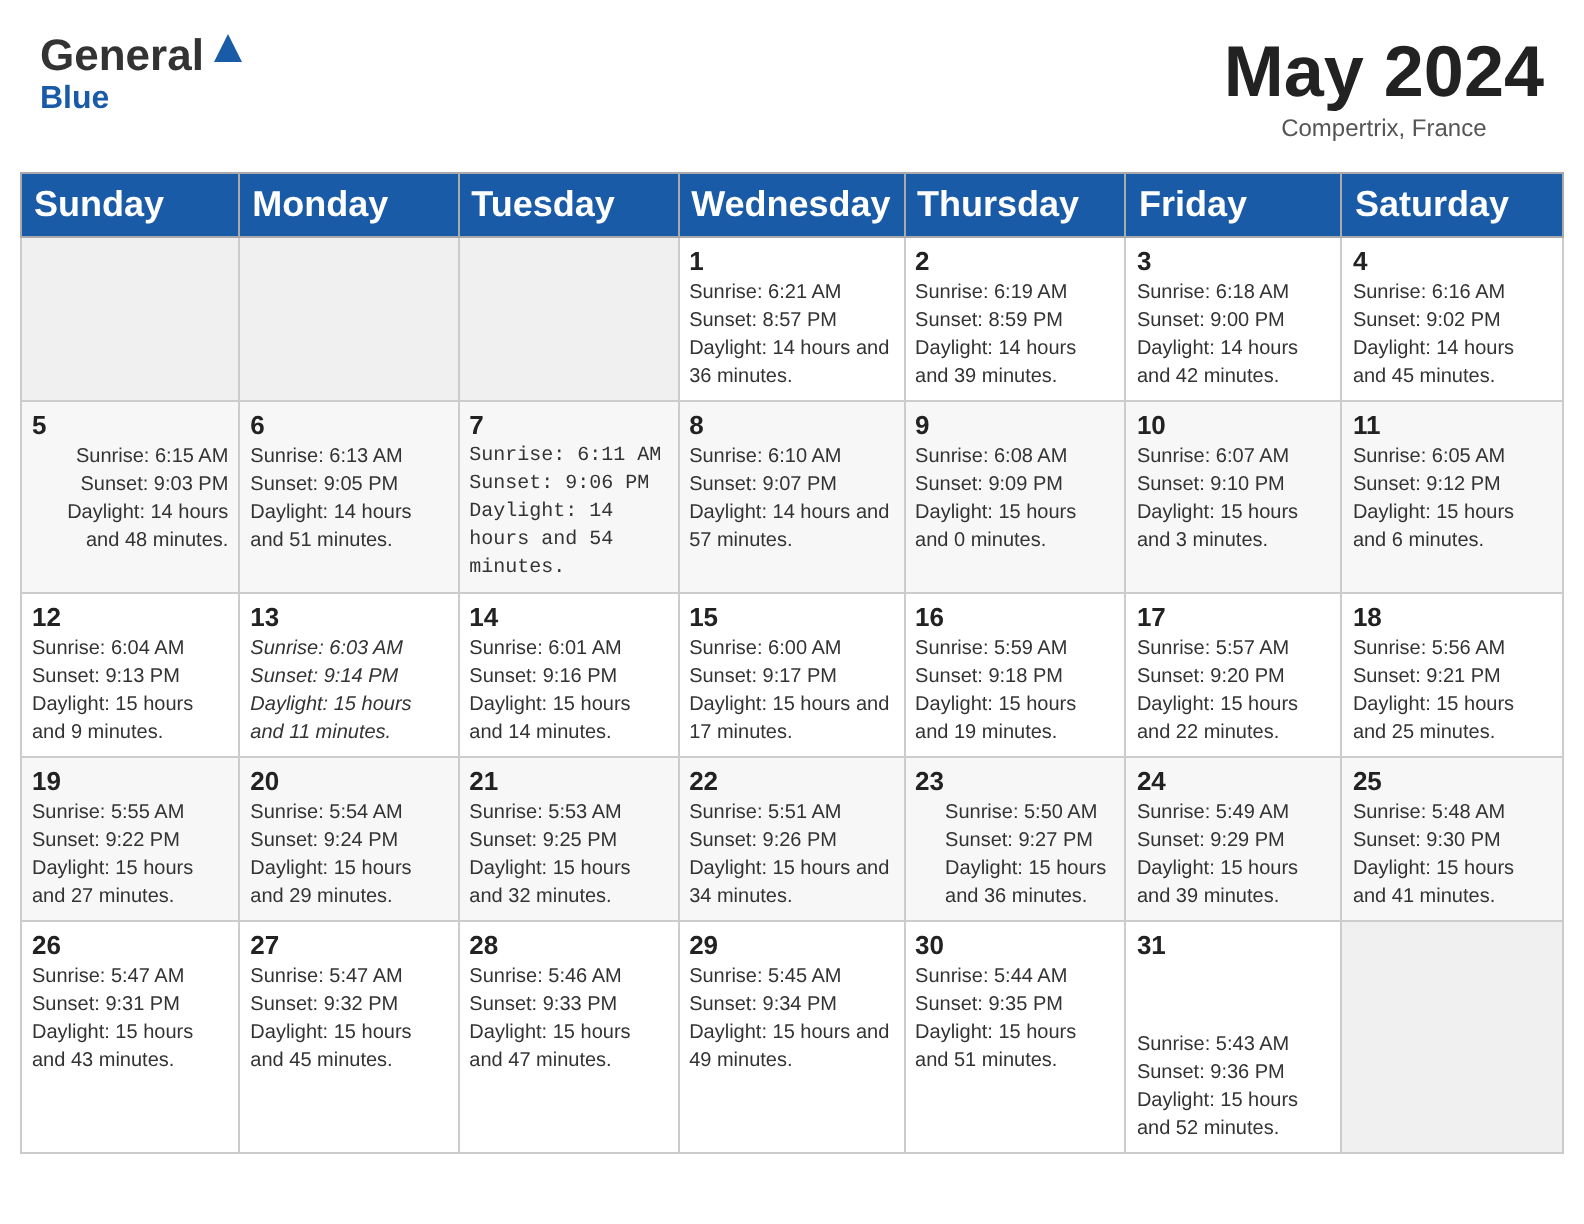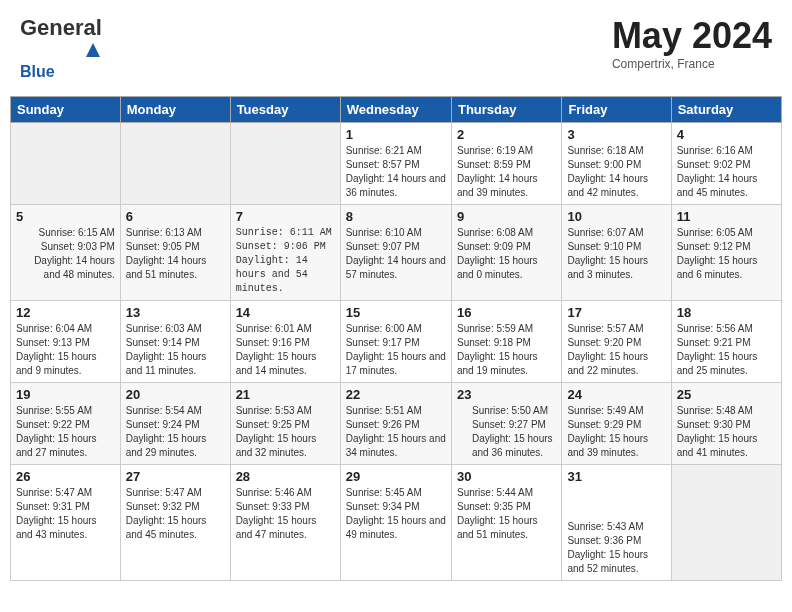--- a/index.html
+++ b/index.html
@@ -16,41 +16,41 @@
       align-items: flex-start;
       margin-bottom: 10px;
       padding: 5px 10px;
     }
     .logo {
       display: flex;
       align-items: center;
     }
     .logo-general { color: #333; }
     .title-block {
-      text-align: left;
+      text-align: center;
     }
     .month-title {
       font-size: 36px;
       font-weight: bold;
       color: #222;
     }
     .location-title {
       font-size: 12px;
       color: #555;
     }
     .calendar {
       width: 100%;
       border-collapse: collapse;
     }
     .calendar th {
       background-color: #1a5ba8;
       color: white;
       text-align: left;
       padding: 5px 6px;
-      font-size: 13px;
+      font-size: 18px;
       border: 1px solid #aaa;
     }
     .calendar td {
       border: 1px solid #ccc;
       vertical-align: top;
       padding: 4px 5px;
       font-size: 10.5px;
       color: #333;
       width: 113px;
       min-height: 80px;
@@ -73,21 +73,21 @@
     .empty-cell {
       background: #f0f0f0 !important;
     }
   </style>
 </head>
 <body>
 
 <div class="header">
   <div class="logo">
     <div>
-      <div style="display:flex;align-items:flex-end;flex-direction:column;">
+      <div style="display:flex;align-items:flex-start;">
         <span class="logo-general" style="font-size:22px;font-weight:bold;color:#333;">General</span>
         <span style="display:inline-block;margin-left:3px;vertical-align:middle;">
           <svg width="18" height="18" viewBox="0 0 18 18">
             <polygon points="2,16 9,2 16,16" fill="#1a5ba8"></polygon>
           </svg>
         </span>
       </div>
       <div style="font-size:16px;font-weight:bold;color:#1a5ba8;">Blue</div>
     </div>
   </div>
@@ -185,21 +185,21 @@
       </tr>
       <tr>
         <td>
           <div class="day-number">12</div>
           <div class="day-info" style="white-space: pre-line;">Sunrise: 6:04 AM
 Sunset: 9:13 PM
 Daylight: 15 hours and 9 minutes.</div>
         </td>
         <td>
           <div class="day-number">13</div>
-          <div class="day-info" style="white-space: pre-line;">Sunrise: 6:03 AM
+          <div class="day-info" style="white-space: pre-line; font-style: italic;">Sunrise: 6:03 AM
 Sunset: 9:14 PM
 Daylight: 15 hours and 11 minutes.</div>
         </td>
         <td>
           <div class="day-number">14</div>
           <div class="day-info" style="white-space: pre-line;">Sunrise: 6:01 AM
 Sunset: 9:16 PM
 Daylight: 15 hours and 14 minutes.</div>
         </td>
         <td>

